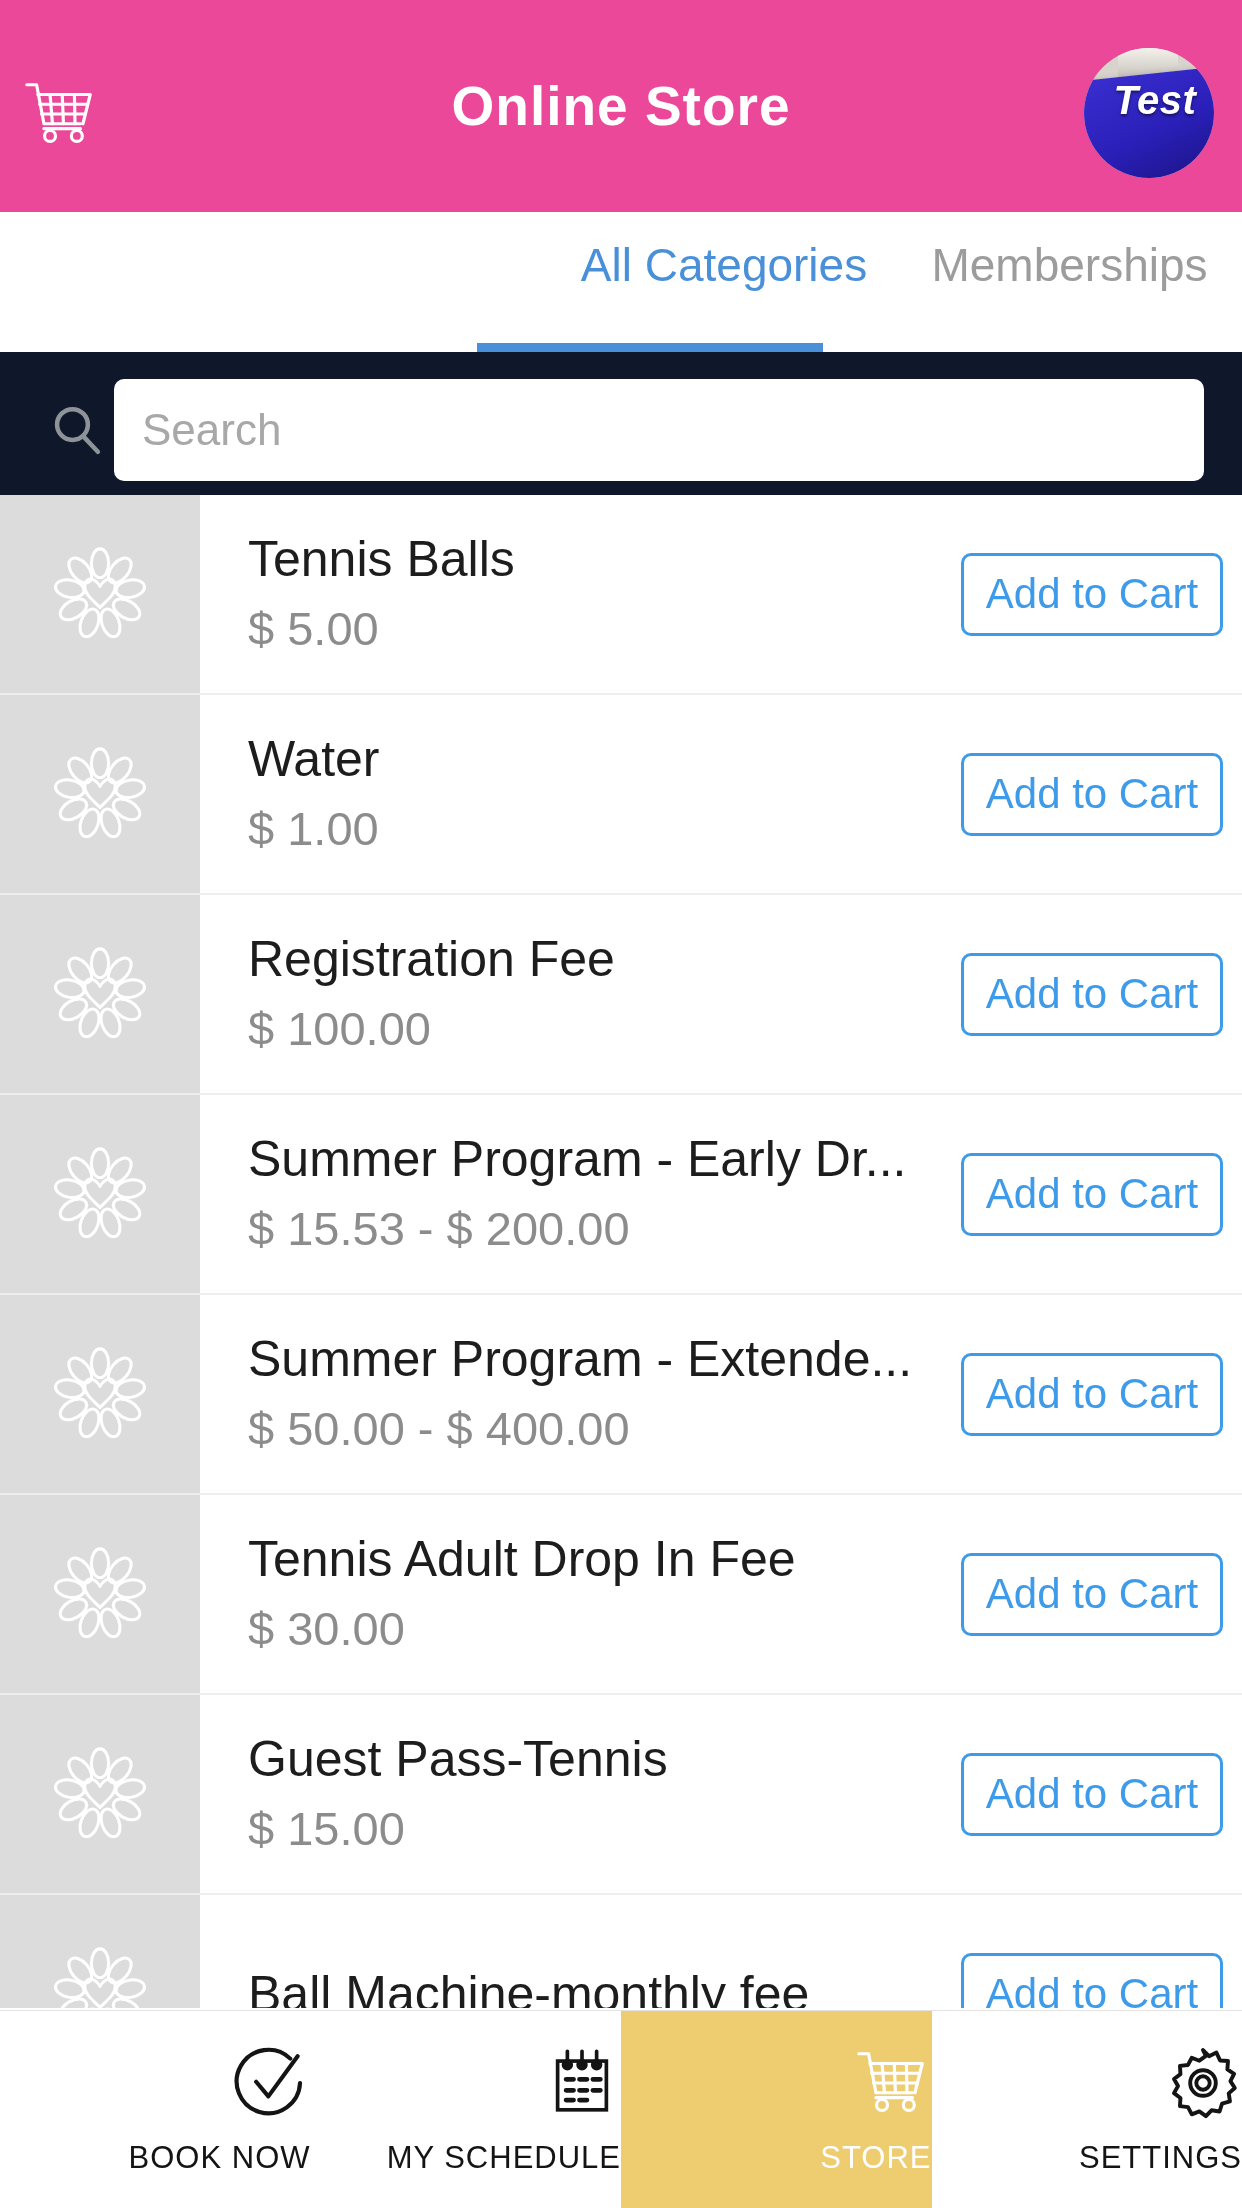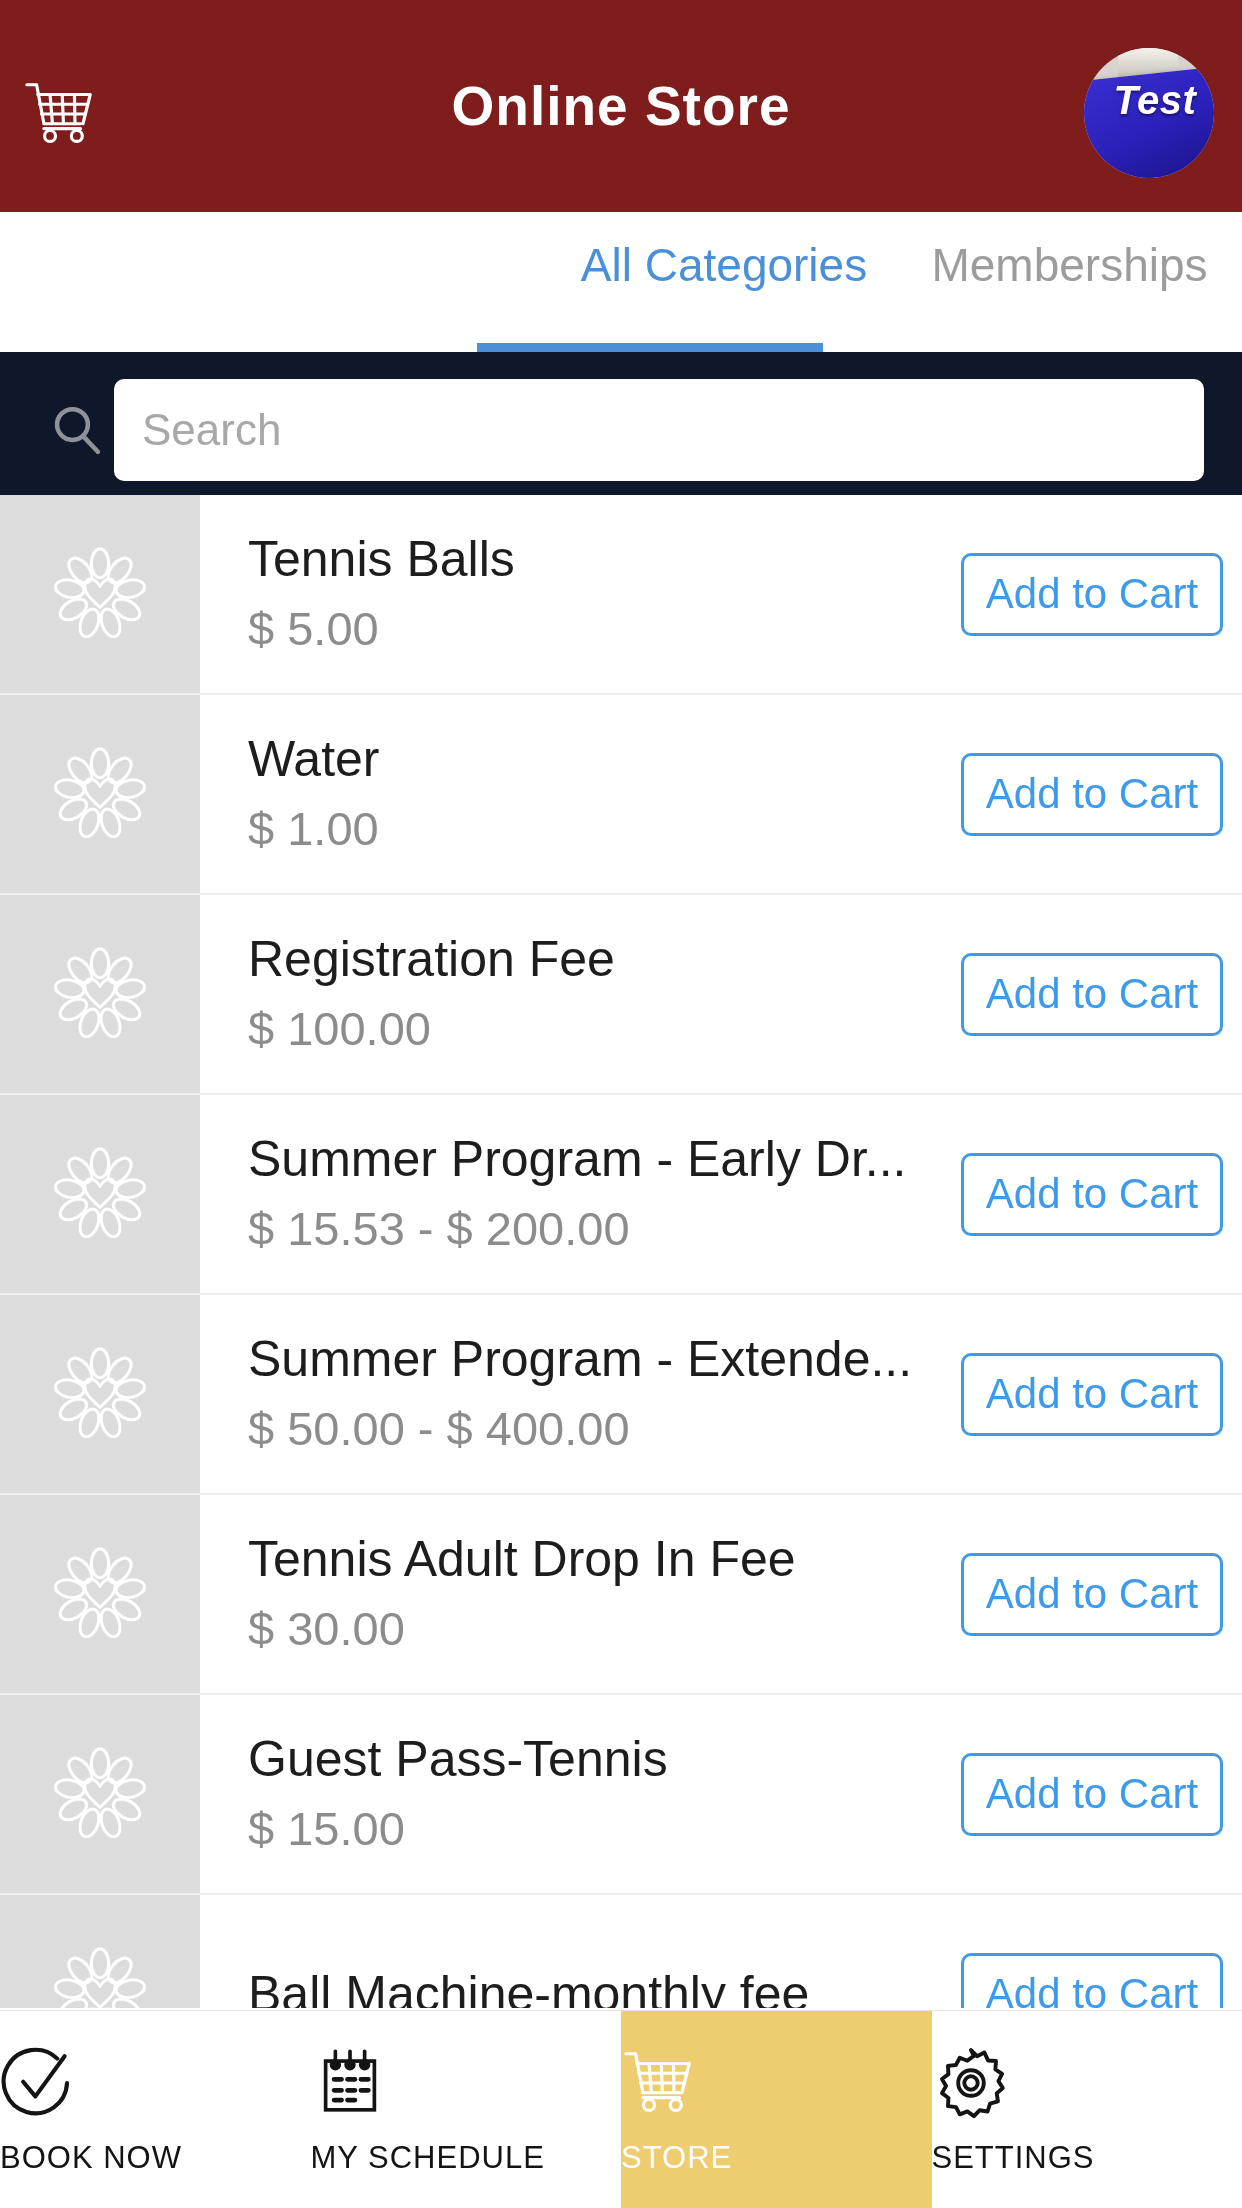--- a/index.html
+++ b/index.html
@@ -7,21 +7,21 @@
     width:1242px; height:2208px;
     font-family:"Liberation Sans", sans-serif;
     background:#ffffff;
     overflow:hidden;
   }
   .phone { position:relative; width:1242px; height:2208px; overflow:hidden; background:#fff; }
 
   
   .header {
     position:absolute; top:0; left:0; width:1242px; height:212px;
-    background:#7f1d1d; display:flex; align-items:center; justify-content:center;
+    background:#ec4899; display:flex; align-items:center; justify-content:center;
   }
   .header-title {
     color:#fff; font-size:55px; font-weight:bold; letter-spacing:1px;
     text-align:center;
   }
   .cart-btn {
     position:absolute; left:22px; top:64px; width:120px; height:100px;
     display:flex; align-items:center; justify-content:flex-start;
   }
   .avatar {
@@ -111,21 +111,21 @@
     display:flex; align-items:center; justify-content:center;
   }
 
   
   .bottomnav {
     position:absolute; left:0; bottom:0; width:1242px; height:198px;
     background:#fff; display:flex; border-top:1px solid #e3e3e3;
   }
   .navitem {
     flex:1 1 25%; display:flex; flex-direction:column;
-    align-items:flex-start; justify-content:center; gap:18px;
+    align-items:flex-end; justify-content:center; gap:18px;
   }
   .navitem.active { background:#eecd71; }
   .nav-label { font-size:31px; letter-spacing:1px; color:#141414; font-weight:500; }
   .navitem.active .nav-label { color:#ffffff; }
   .nav-icon { width:78px; height:78px; display:block; }
 </style>
 </head>
 <body>
 
 <div class="phone">

